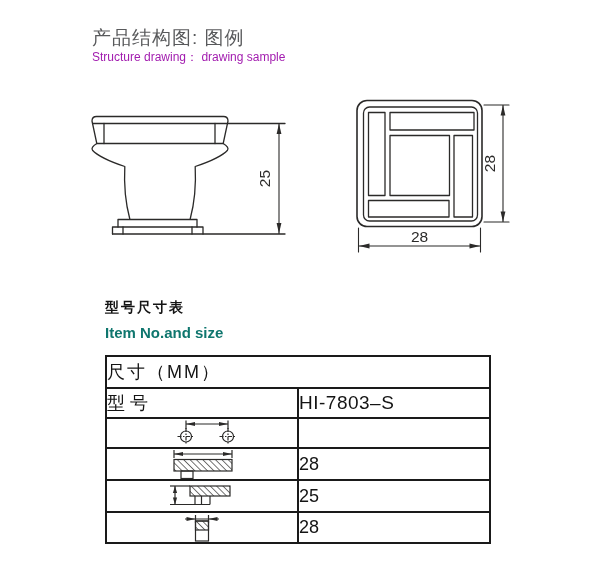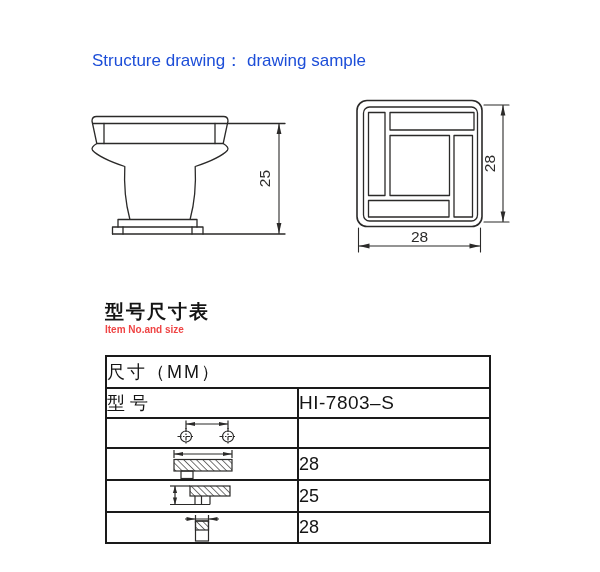--- a/index.html
+++ b/index.html
@@ -1,43 +1,44 @@
 <!DOCTYPE html>
 <html><head>
 <meta charset="utf-8">
 <style>
   html,body{margin:0;padding:0;background:#ffffff;}
   .page{position:relative;width:600px;height:572px;background:#ffffff;overflow:hidden;
         font-family:"Liberation Sans","DejaVu Sans",sans-serif;}
 
   .title-cn{position:absolute;left:92px;top:25px;font-size:19px;color:#58595b;letter-spacing:1px;}
-  .title-en{position:absolute;left:92px;top:49px;font-size:17px;color:#1d4ed8;}
+  .title-en{position:absolute;left:92px;top:49px;font-size:12px;color:#a21caf;}
 
   .svg-layer{position:absolute;left:0;top:0;width:600px;height:572px;}
 
-  .tbl-title-cn{position:absolute;left:105px;top:299px;font-size:19px;font-weight:bold;color:#141414;letter-spacing:2px;}
-  .tbl-title-en{position:absolute;left:105px;top:324px;font-size:10px;font-weight:bold;color:#ef4444;}
+  .tbl-title-cn{position:absolute;left:105px;top:299px;font-size:14px;font-weight:bold;color:#141414;letter-spacing:2px;}
+  .tbl-title-en{position:absolute;left:105px;top:324px;font-size:15px;font-weight:bold;color:#0f766e;}
 
   table.size-table{position:absolute;left:105px;top:355px;width:386px;height:185px;
         border-collapse:collapse;table-layout:fixed;color:#141414;background:#fff;}
   table.size-table td{border:2px solid #1a1a1a;text-align:left;vertical-align:middle;padding:0;}
   td.col-icon{width:118px;}
   td.tbl-header{font-size:18px;letter-spacing:2px;padding-right:112px;}
   td.model-label{font-size:18px;letter-spacing:5px;border-radius:9px;}
   td.model-value{font-size:19px;letter-spacing:0.5px;margin-left:21px;}
   td.dim-value{font-size:18px;}
   td .icon{display:block;margin:0 auto;}
 
   text{font-family:"Liberation Sans","DejaVu Sans",sans-serif;}
 </style>
 </head>
 <body>
 
 <div class="page">
 
+  <div class="title-cn">产品结构图: 图例</div>
   <div class="title-en">Structure drawing： drawing sample</div>
 
   <svg class="svg-layer" width="600" height="572" viewBox="0 0 600 572">
     <defs>
       <pattern id="hatch" patternUnits="userSpaceOnUse" width="4.5" height="4.5" patternTransform="rotate(-45)">
         <line x1="0" y1="0" x2="0" y2="4.5" stroke="#2b2a29" stroke-width="1.3"></line>
       </pattern>
     </defs>
 
     <g stroke="#2b2a29" fill="none" stroke-width="1.3" stroke-linejoin="round" stroke-linecap="round">

